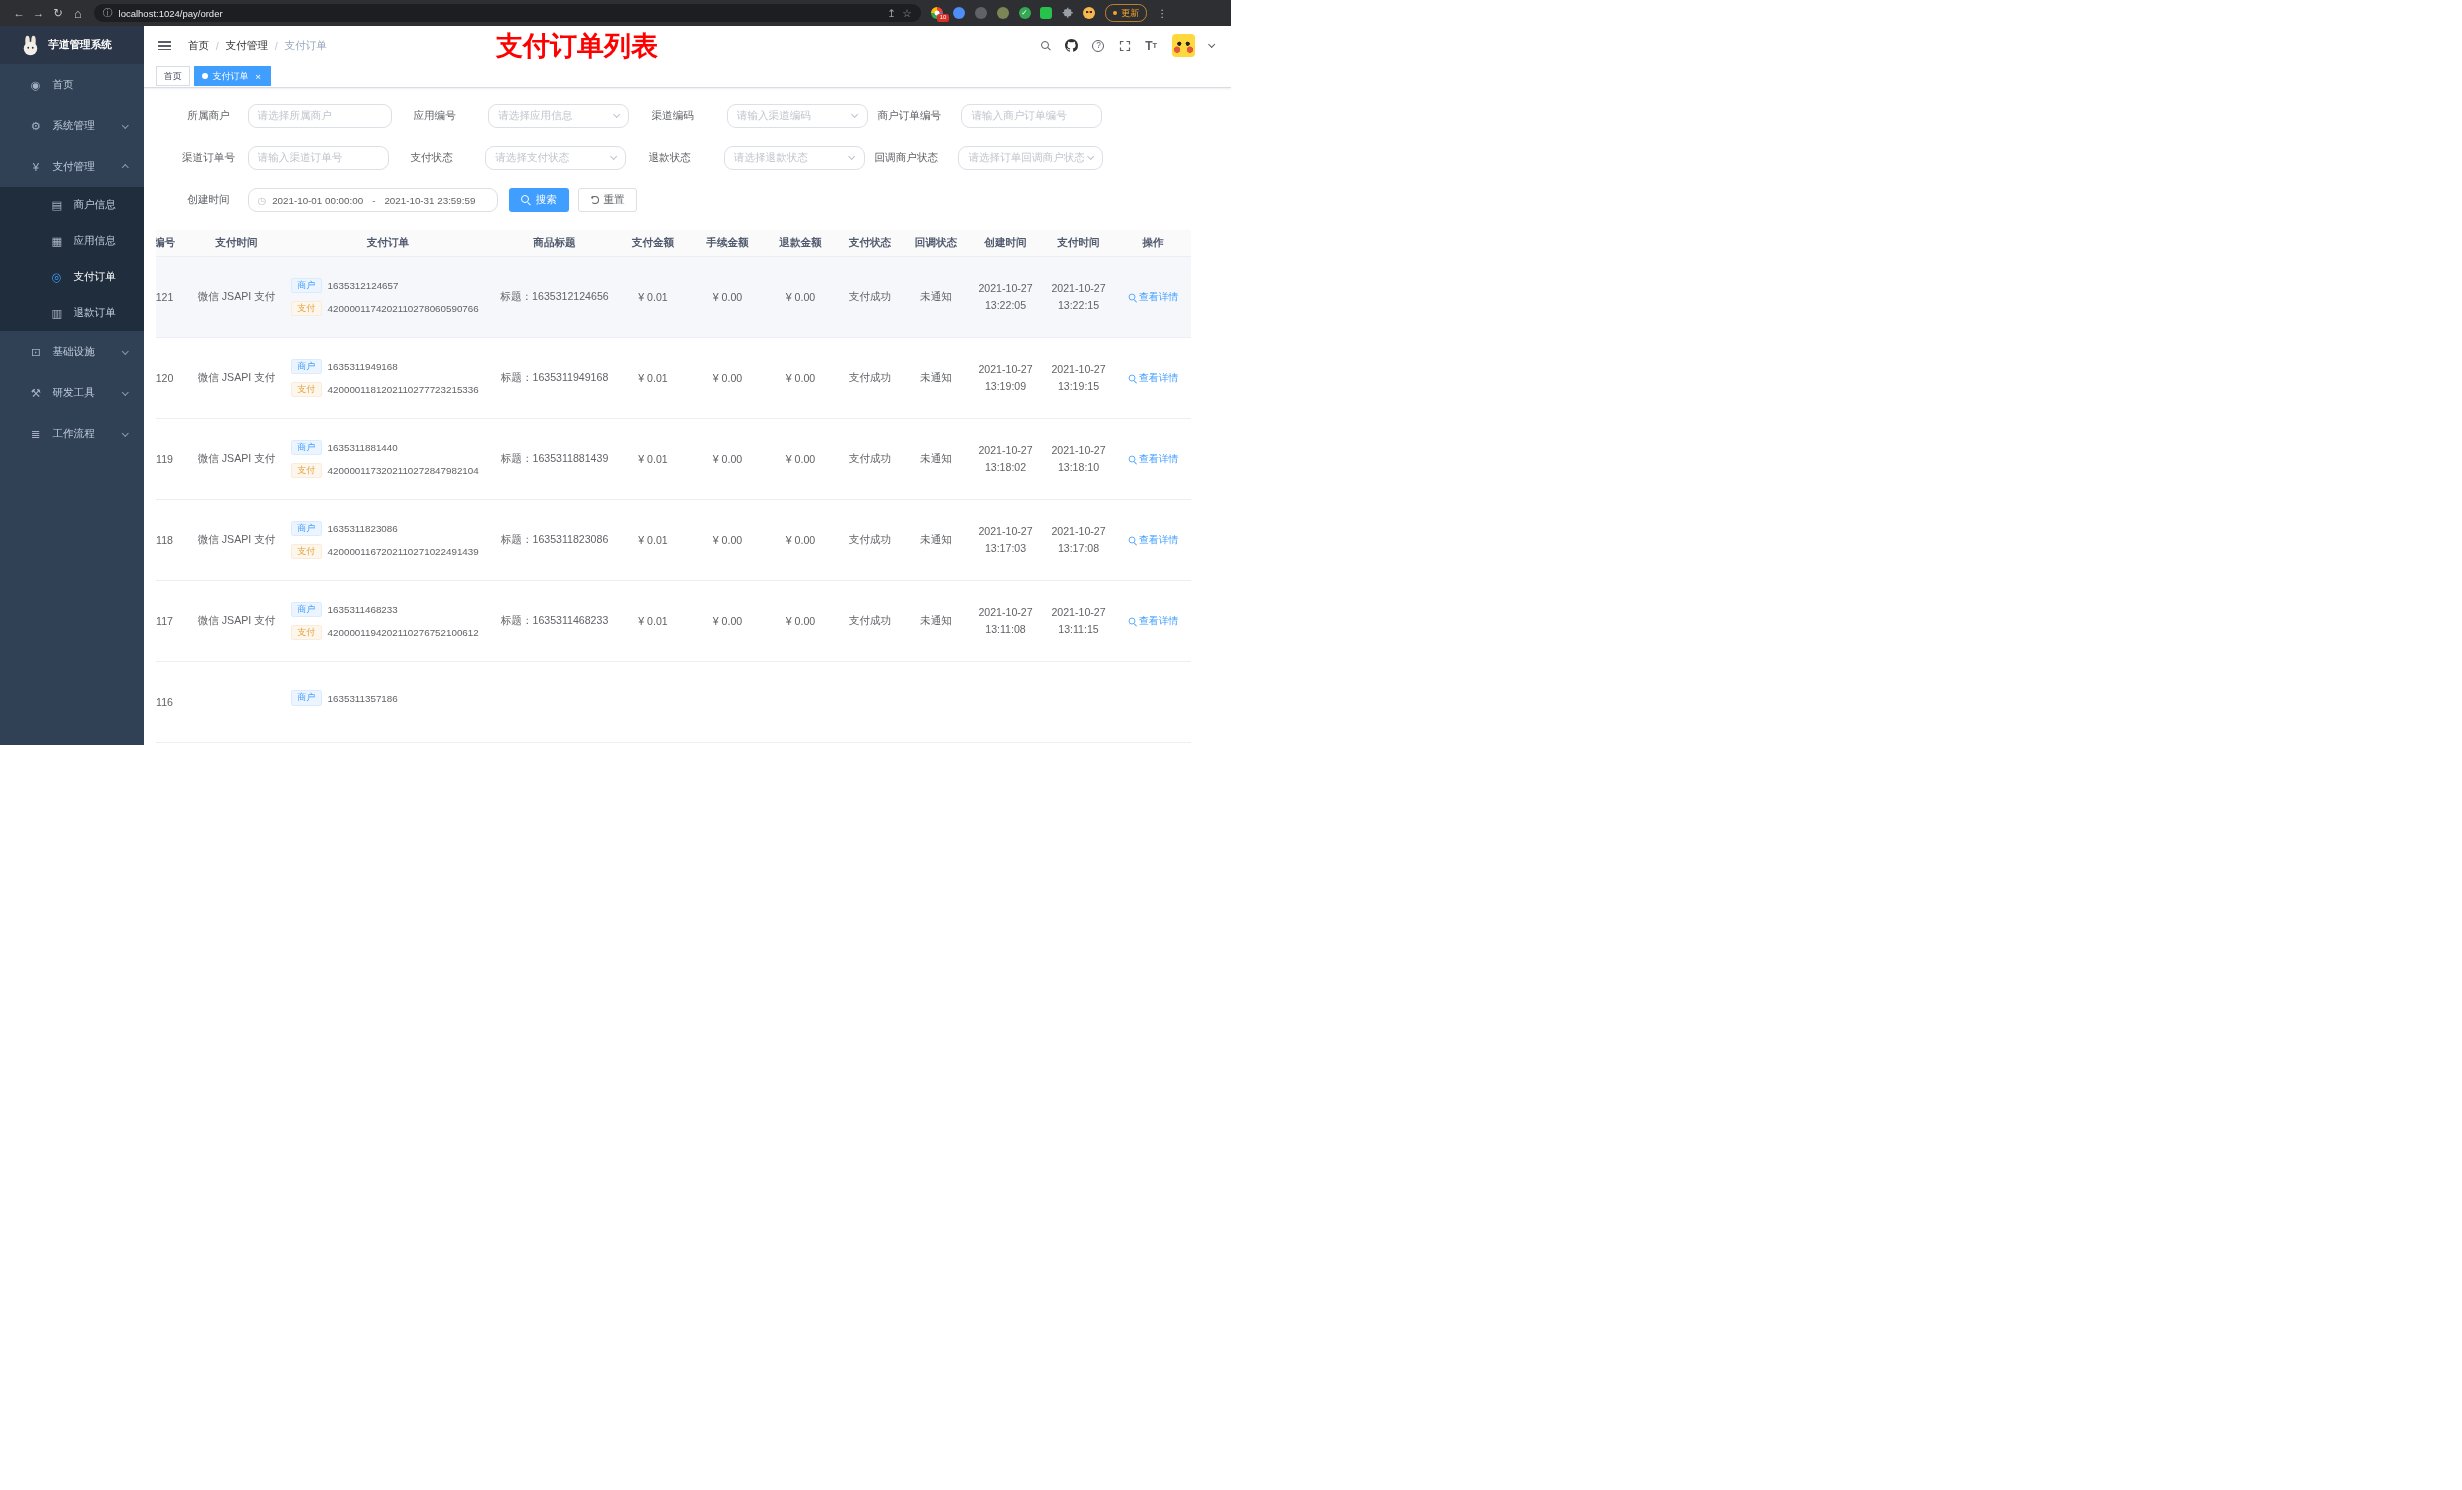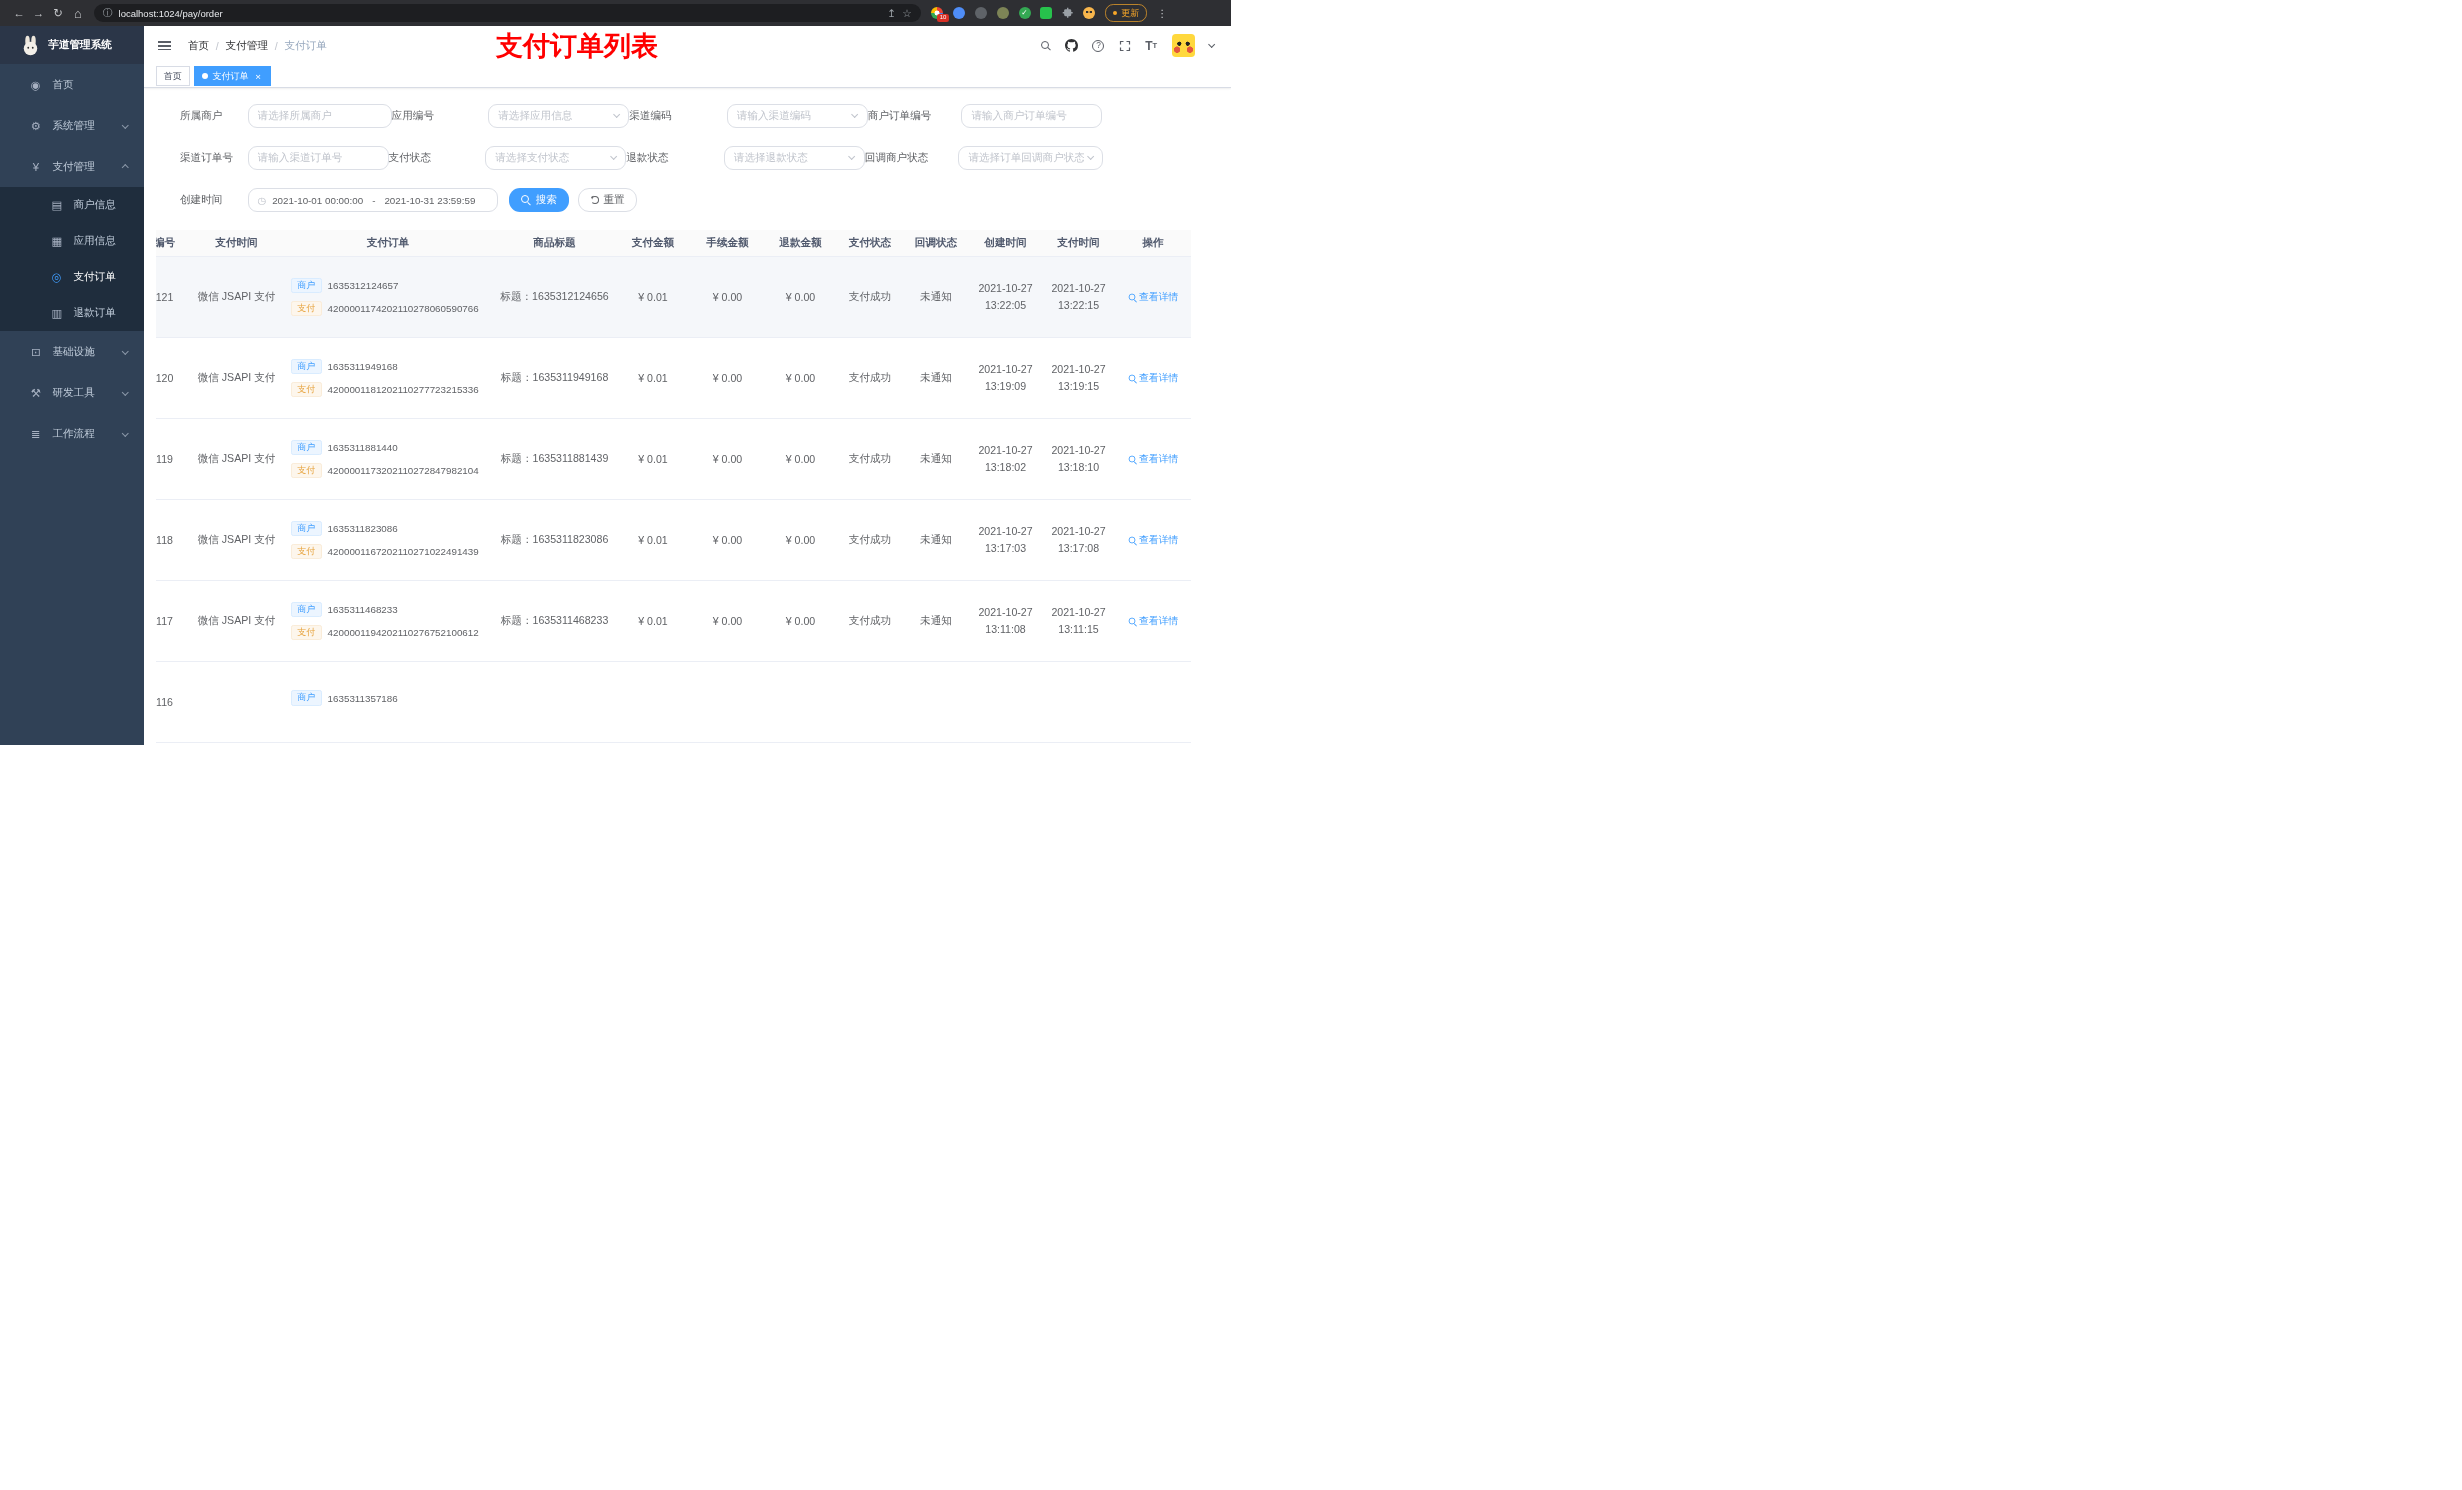--- a/index.html
+++ b/index.html
@@ -92,33 +92,33 @@
     color:#495060;font-size:9px;padding:0 6.8px;cursor:pointer;white-space:nowrap}
   .tag.active{background:#409eff;border-color:#409eff;color:#fff}
   .tag-dot{width:6px;height:6px;border-radius:50%;background:#fff;margin-right:4.5px}
   .tag-close{margin-left:4.5px;font-size:9.8px;width:10.6px;text-align:center;border-radius:50%}
   .tag-close::before{content:"\00D7"}
 
   
   .content{position:absolute;left:144px;top:88px;right:0;bottom:0;background:#fff;overflow:hidden}
   .filters{padding-top:16px}
   .frow{display:flex;align-items:center;height:24px;margin-bottom:18px;padding-left:36px}
-  .flabel{text-align:left;font-size:10.6px;color:#606266;margin-right:10.6px;flex:0 0 auto;white-space:nowrap}
+  .flabel{text-align:center;font-size:10.6px;color:#606266;margin-right:10.6px;flex:0 0 auto;white-space:nowrap}
   .lb1{width:57px}.lb2{width:86px}.lb3{width:87px}.lb4{width:83px}
   .inp{height:24px;border:0.8px solid #dcdfe6;border-radius:9px;background:#fff;
     display:flex;align-items:center;padding:0 9px;font-size:10.6px;cursor:text;gap:4.5px}
   .ph{color:#c0c4cc;flex:1;white-space:nowrap;overflow:hidden}
   .sel-caret{width:5.3px;height:5.3px;border-right:1.1px solid #c0c4cc;border-bottom:1.1px solid #c0c4cc;
     transform:rotate(45deg);margin-top:-3px;flex:0 0 auto}
   .w190{width:144px}.w186{width:141px}.w192{width:145px}
   .daterange{width:250px;gap:6px;cursor:pointer}
   .ic-clock::before{content:"\25F7";color:#c0c4cc;font-size:9.8px}
   .dval{color:#606266;font-size:9.8px;white-space:nowrap}
   .dsep{color:#606266;font-size:9.8px;padding:0 3px}
-  .btn{height:24px;border-radius:11px;font-size:10.6px;display:inline-flex;align-items:center;
+  .btn{height:24px;border-radius:3px;font-size:10.6px;display:inline-flex;align-items:center;
     gap:4.5px;padding:0 11.4px;cursor:pointer;border:0.8px solid transparent;white-space:nowrap}
   .btn-primary{background:#409eff;color:#fff;margin-left:11.4px}
   .btn-default{background:#fff;color:#606266;border-color:#dcdfe6;margin-left:9px}
   .icon-refresh{width:8.3px;height:8.3px;border:1.2px solid currentColor;border-radius:50%;
     border-left-color:transparent;position:relative;display:inline-block}
   .icon-refresh::after{content:"";position:absolute;left:-2.3px;top:-1.5px;
     border:2.3px solid transparent;border-right-color:currentColor;transform:rotate(20deg)}
 
   .toolbar{display:flex;align-items:center;margin-top:16.7px;padding:0 12px}
   .btn-warn{height:21px;background:#fdf6ec;border:0.8px solid #f5dab1;color:#e6a23c;

